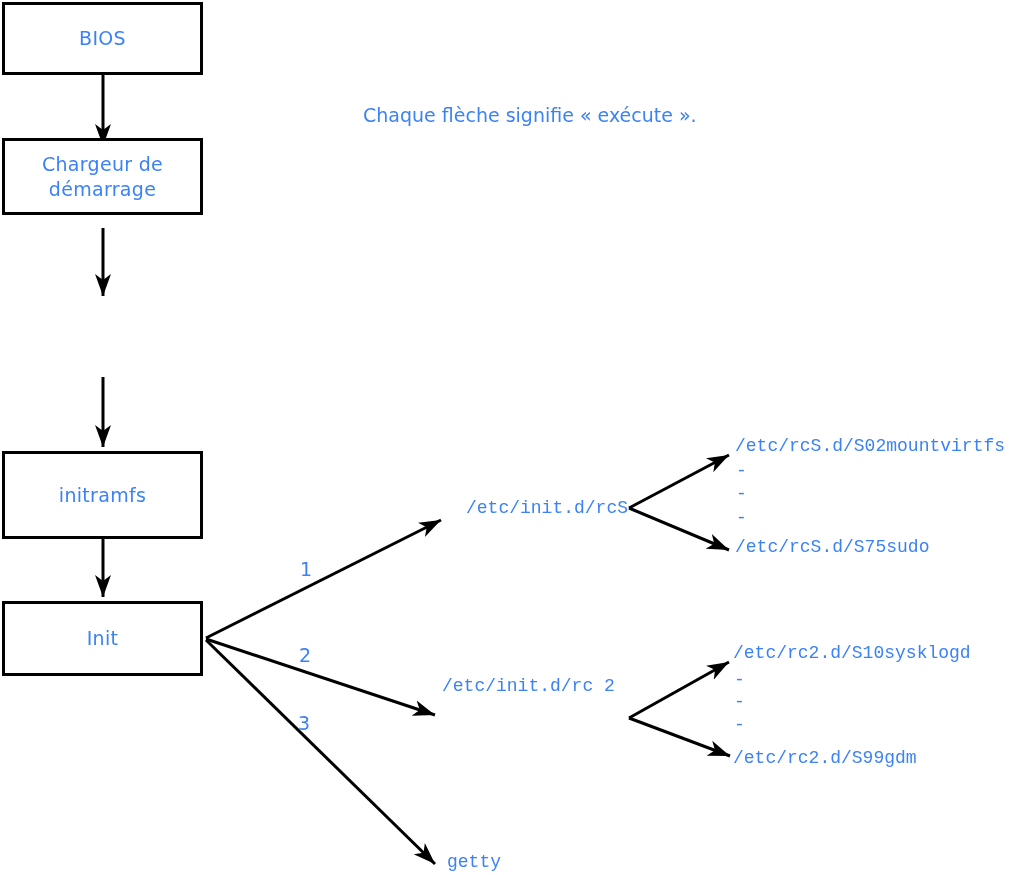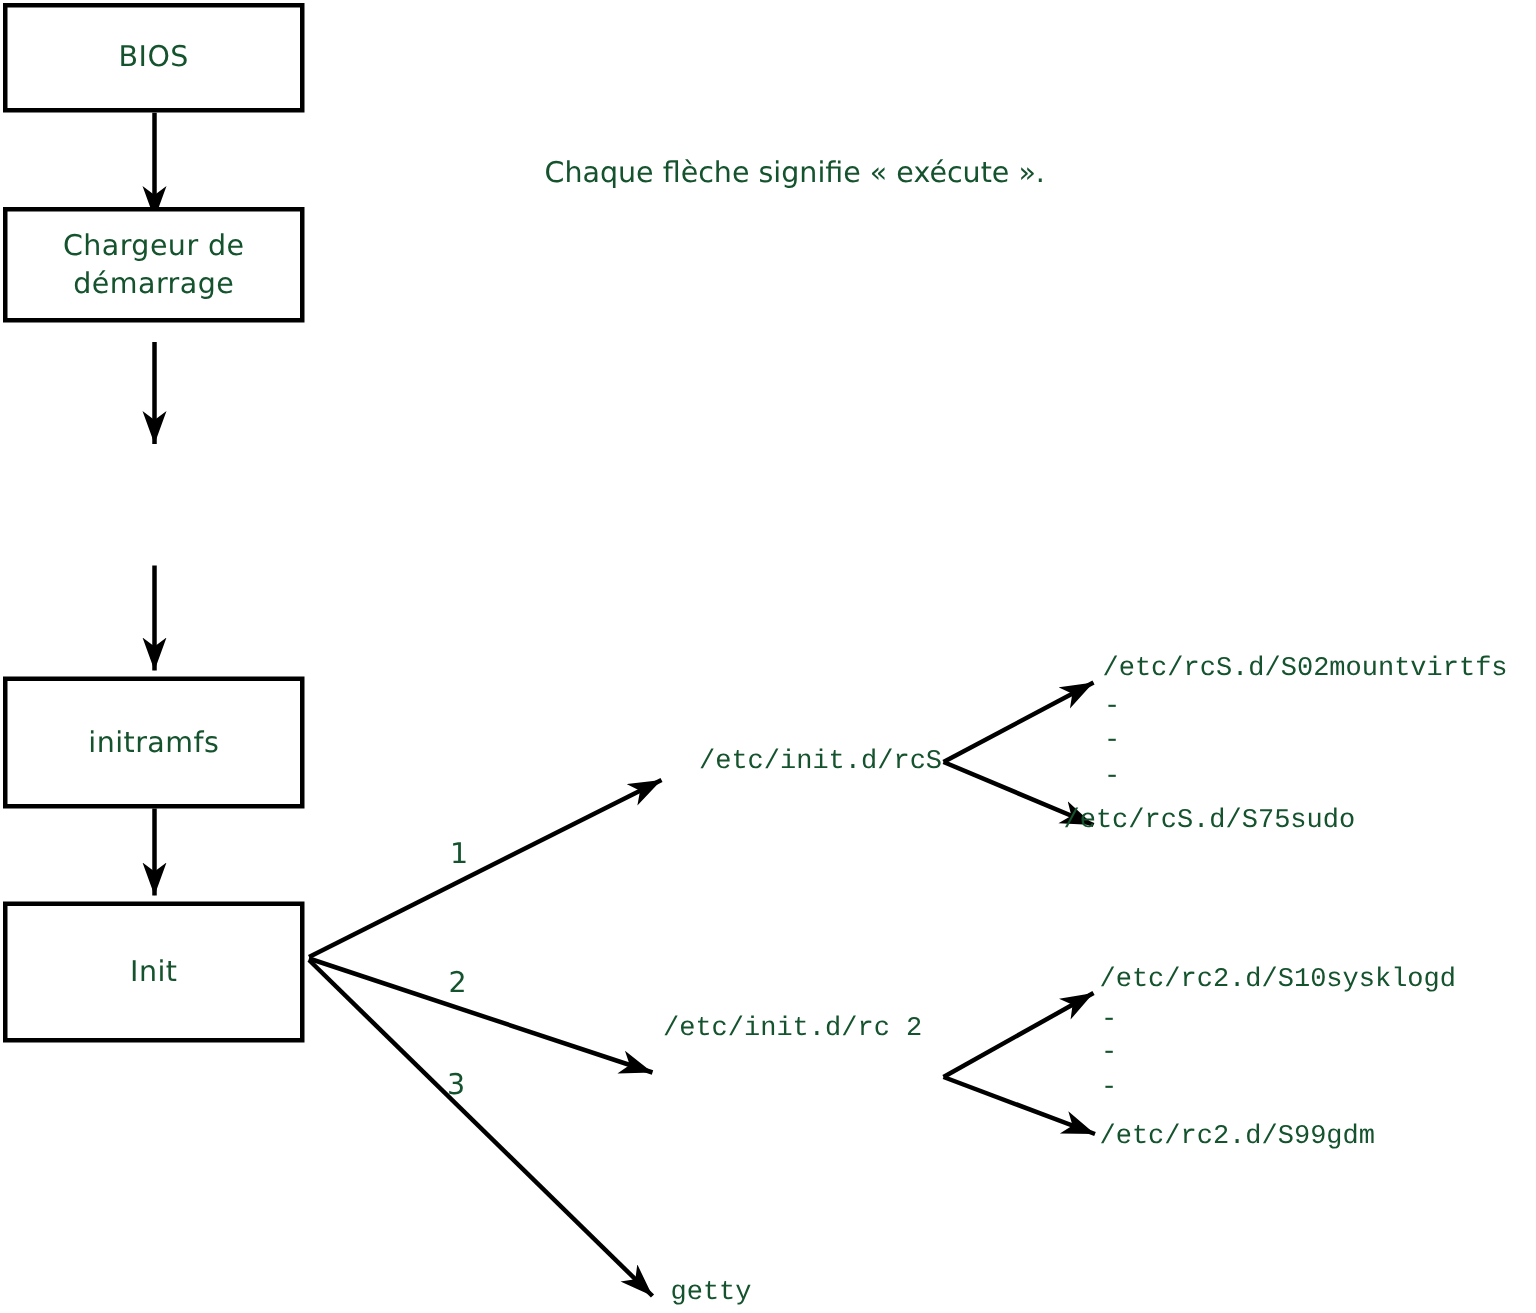--- a/index.html
+++ b/index.html
@@ -2,21 +2,21 @@
 <html><head>
 <meta charset="utf-8">
 <style>
   html, body { margin: 0; padding: 0; background: #ffffff; }
   .canvas {
     position: relative;
     width: 1024px;
     height: 875px;
     background: #ffffff;
     font-family: "DejaVu Sans", sans-serif;
-    color: #14532d;
+    color: #3b82f6;
     overflow: hidden;
   }
   .arrows { position: absolute; left: 0; top: 0; }
   .box {
     position: absolute;
     left: 2px;
     width: 201px;
     box-sizing: border-box;
     border: 3px solid #000000;
     background: #ffffff;
@@ -84,36 +84,36 @@
   <div class="box" style="top:2px;   height:73px;">
     <span class="box-label">BIOS</span>
   </div>
   <div class="box" style="top:138px; height:77px;">
     <span class="box-label">Chargeur de
 démarrage</span>
   </div>
   <div class="box" style="top:451px; height:88px;">
     <span class="box-label">initramfs</span>
   </div>
-  <div class="box" style="top:601px; height:94px;justify-content:center;">
+  <div class="box" style="top:601px; height:75px;justify-content:center;">
     <span class="box-label">Init</span>
   </div>
 
   <div class="note">Chaque flèche signifie « exécute ».</div>
 
   <div class="num" style="left:300px; top:557px;">1</div>
   <div class="num" style="left:299px; top:643px;">2</div>
   <div class="num" style="left:298px; top:711px;">3</div>
 
   <div class="mono" style="left:447px; top:498px;margin-left:19px;">/etc/init.d/rcS</div>
   <div class="mono" style="left:735px; top:436px;">/etc/rcS.d/S02mountvirtfs</div>
   <div class="mono" style="left:736px; top:461px;">-</div>
   <div class="mono" style="left:736px; top:484px;">-</div>
   <div class="mono" style="left:736px; top:508px;">-</div>
-  <div class="mono" style="left:709px; top:537px;font-family:Liberation Mono, monospace;">/etc/rcS.d/S75sudo</div>
+  <div class="mono" style="left:735px; top:537px;font-family:Liberation Mono, monospace;">/etc/rcS.d/S75sudo</div>
 
   <div class="mono" style="left:442px; top:676px;">/etc/init.d/rc 2</div>
   <div class="mono" style="left:733px; top:643px;">/etc/rc2.d/S10sysklogd</div>
   <div class="mono" style="left:734px; top:670px;">-</div>
   <div class="mono" style="left:734px; top:692px;">-</div>
   <div class="mono" style="left:734px; top:715px;">-</div>
   <div class="mono" style="left:733px; top:748px;">/etc/rc2.d/S99gdm</div>
 
   <div class="mono" style="left:447px; top:852px;">getty</div>
 

